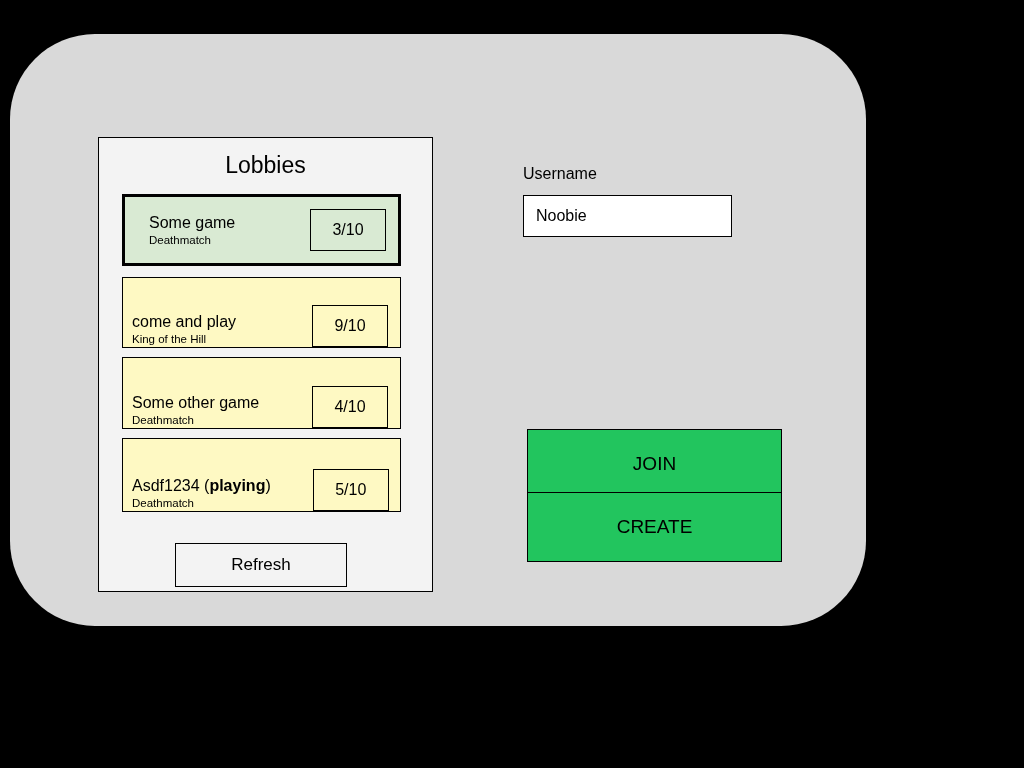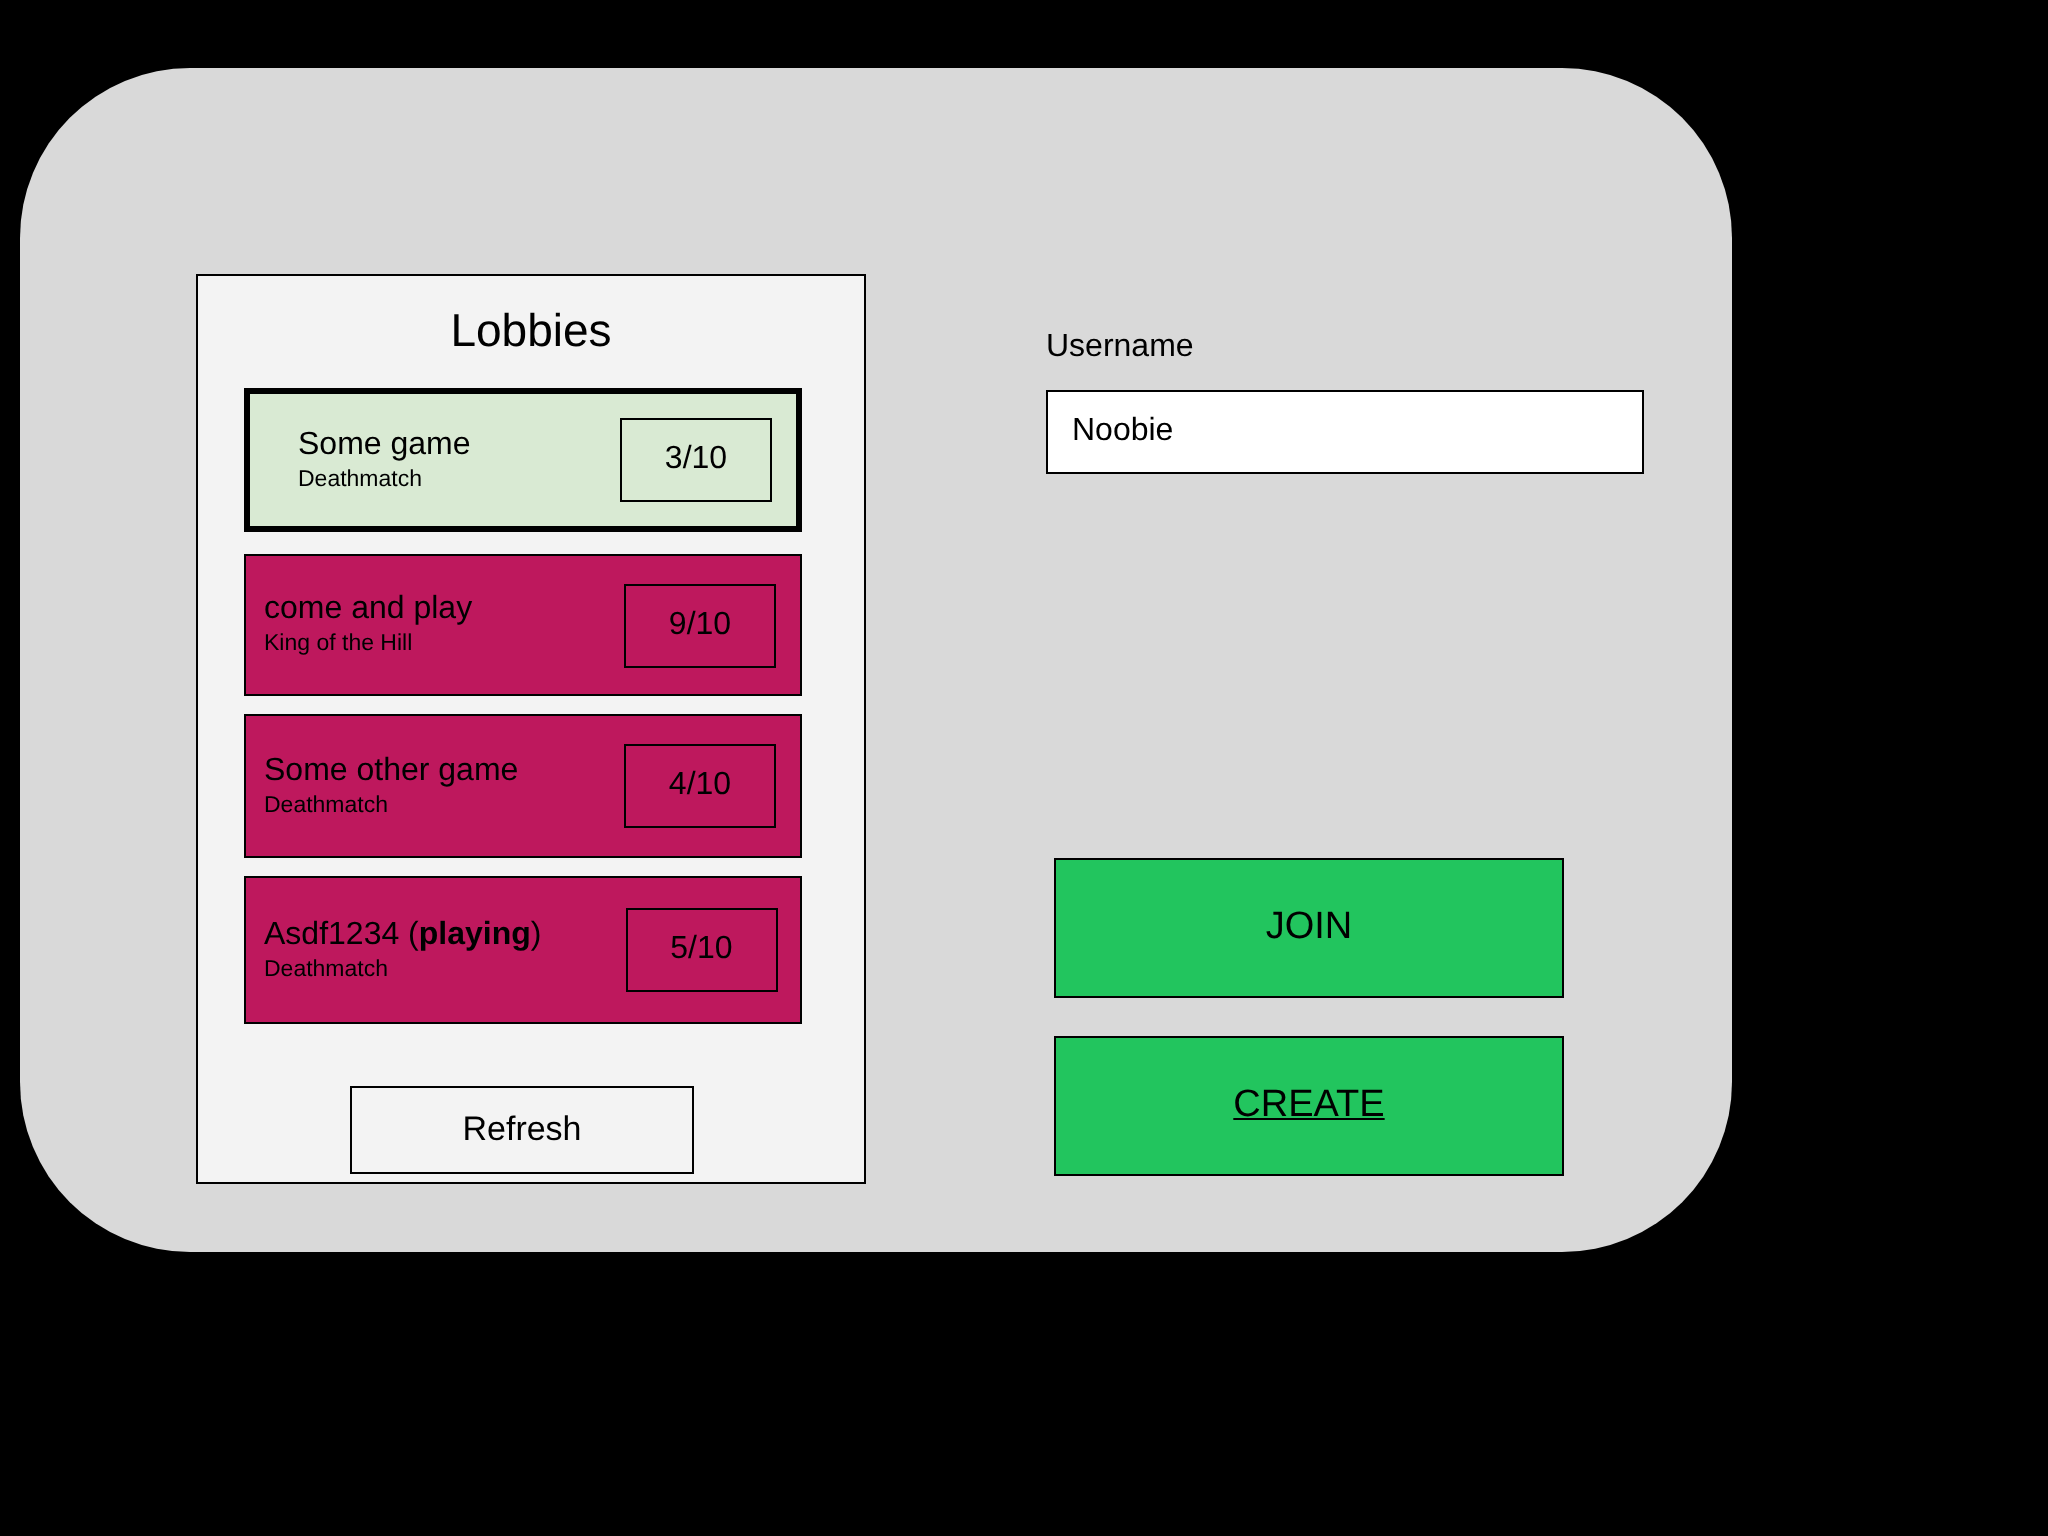--- a/index.html
+++ b/index.html
@@ -56,21 +56,22 @@
     padding: 0 12px 0 9px;
     cursor: pointer;
   }
   .lobby-item.selected {
     border: 3px solid #000000;
     background: #d9ead3;
     padding-left: 24px;
   }
   .lobby-item.default {
     border: 1px solid #000000;
-    background: #be185d;
+    background: #fef9c3;
+    align-items: flex-end;
   }
   .lobby-item-1 { top: 160px; height: 72px; }
   .lobby-item-2 { top: 243px; height: 71px; }
   .lobby-item-3 { top: 323px; height: 72px; }
   .lobby-item-4 { top: 404px; height: 74px; }
   .lobby-text {
     display: flex;
     flex-direction: column;
     justify-content: center;
   }
@@ -115,21 +116,21 @@
   .username-label {
     position: absolute;
     left: 513px;
     top: 131px;
     font-size: 16px;
   }
   .username-input {
     position: absolute;
     left: 513px;
     top: 161px;
-    width: 299px;
+    width: 209px;
     height: 42px;
     background: #ffffff;
     border: 1px solid #000000;
     box-sizing: border-box;
     font-family: "Liberation Sans", sans-serif;
     font-size: 16px;
     padding: 0 0 0 12px;
     outline: none;
     border-radius: 0;
   }
@@ -141,21 +142,21 @@
     background: #22c55e;
     border: 1px solid #000000;
     box-sizing: border-box;
     display: flex;
     align-items: center;
     justify-content: center;
     font-size: 19px;
     cursor: pointer;
   }
   .join-button { top: 395px; }
-  .create-button { top: 484px; text-decoration: underline; }
+  .create-button { top: 458px; }
 </style>
 </head>
 <body>
 
 <div class="stage">
   <div class="surface">
 
     <div class="lobbies-panel">
       <div class="lobbies-title">Lobbies</div>
     </div>

